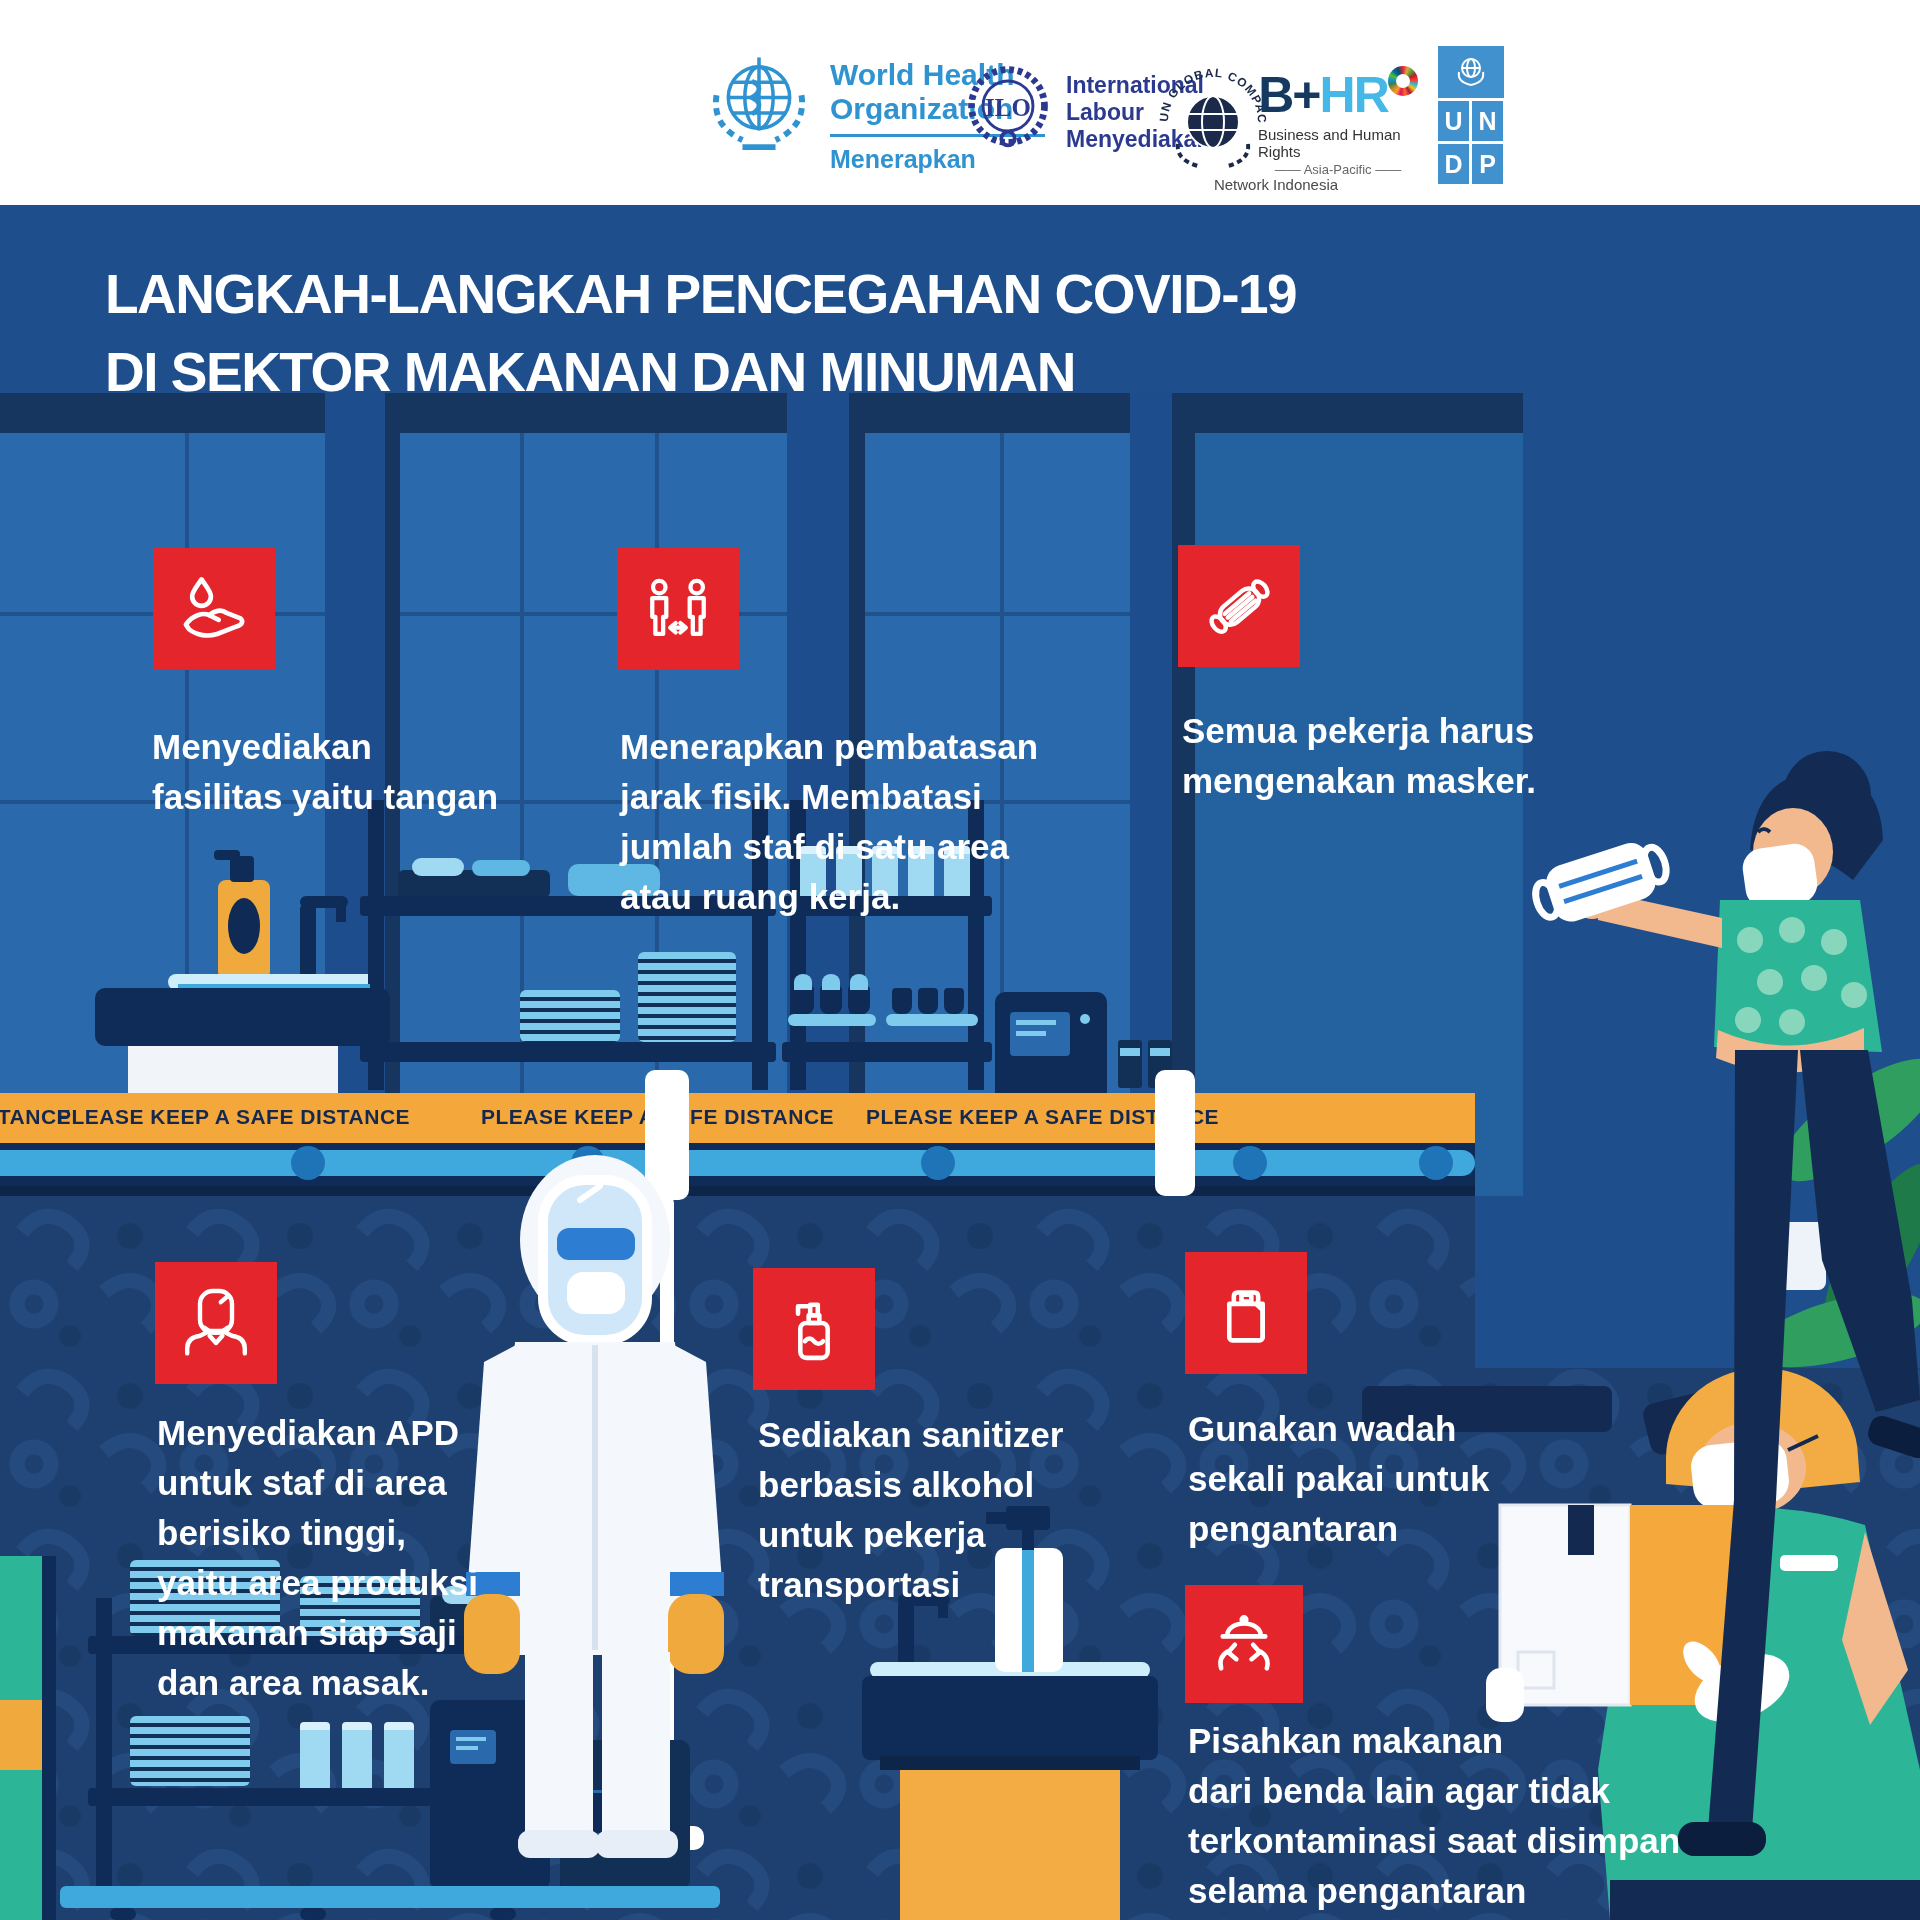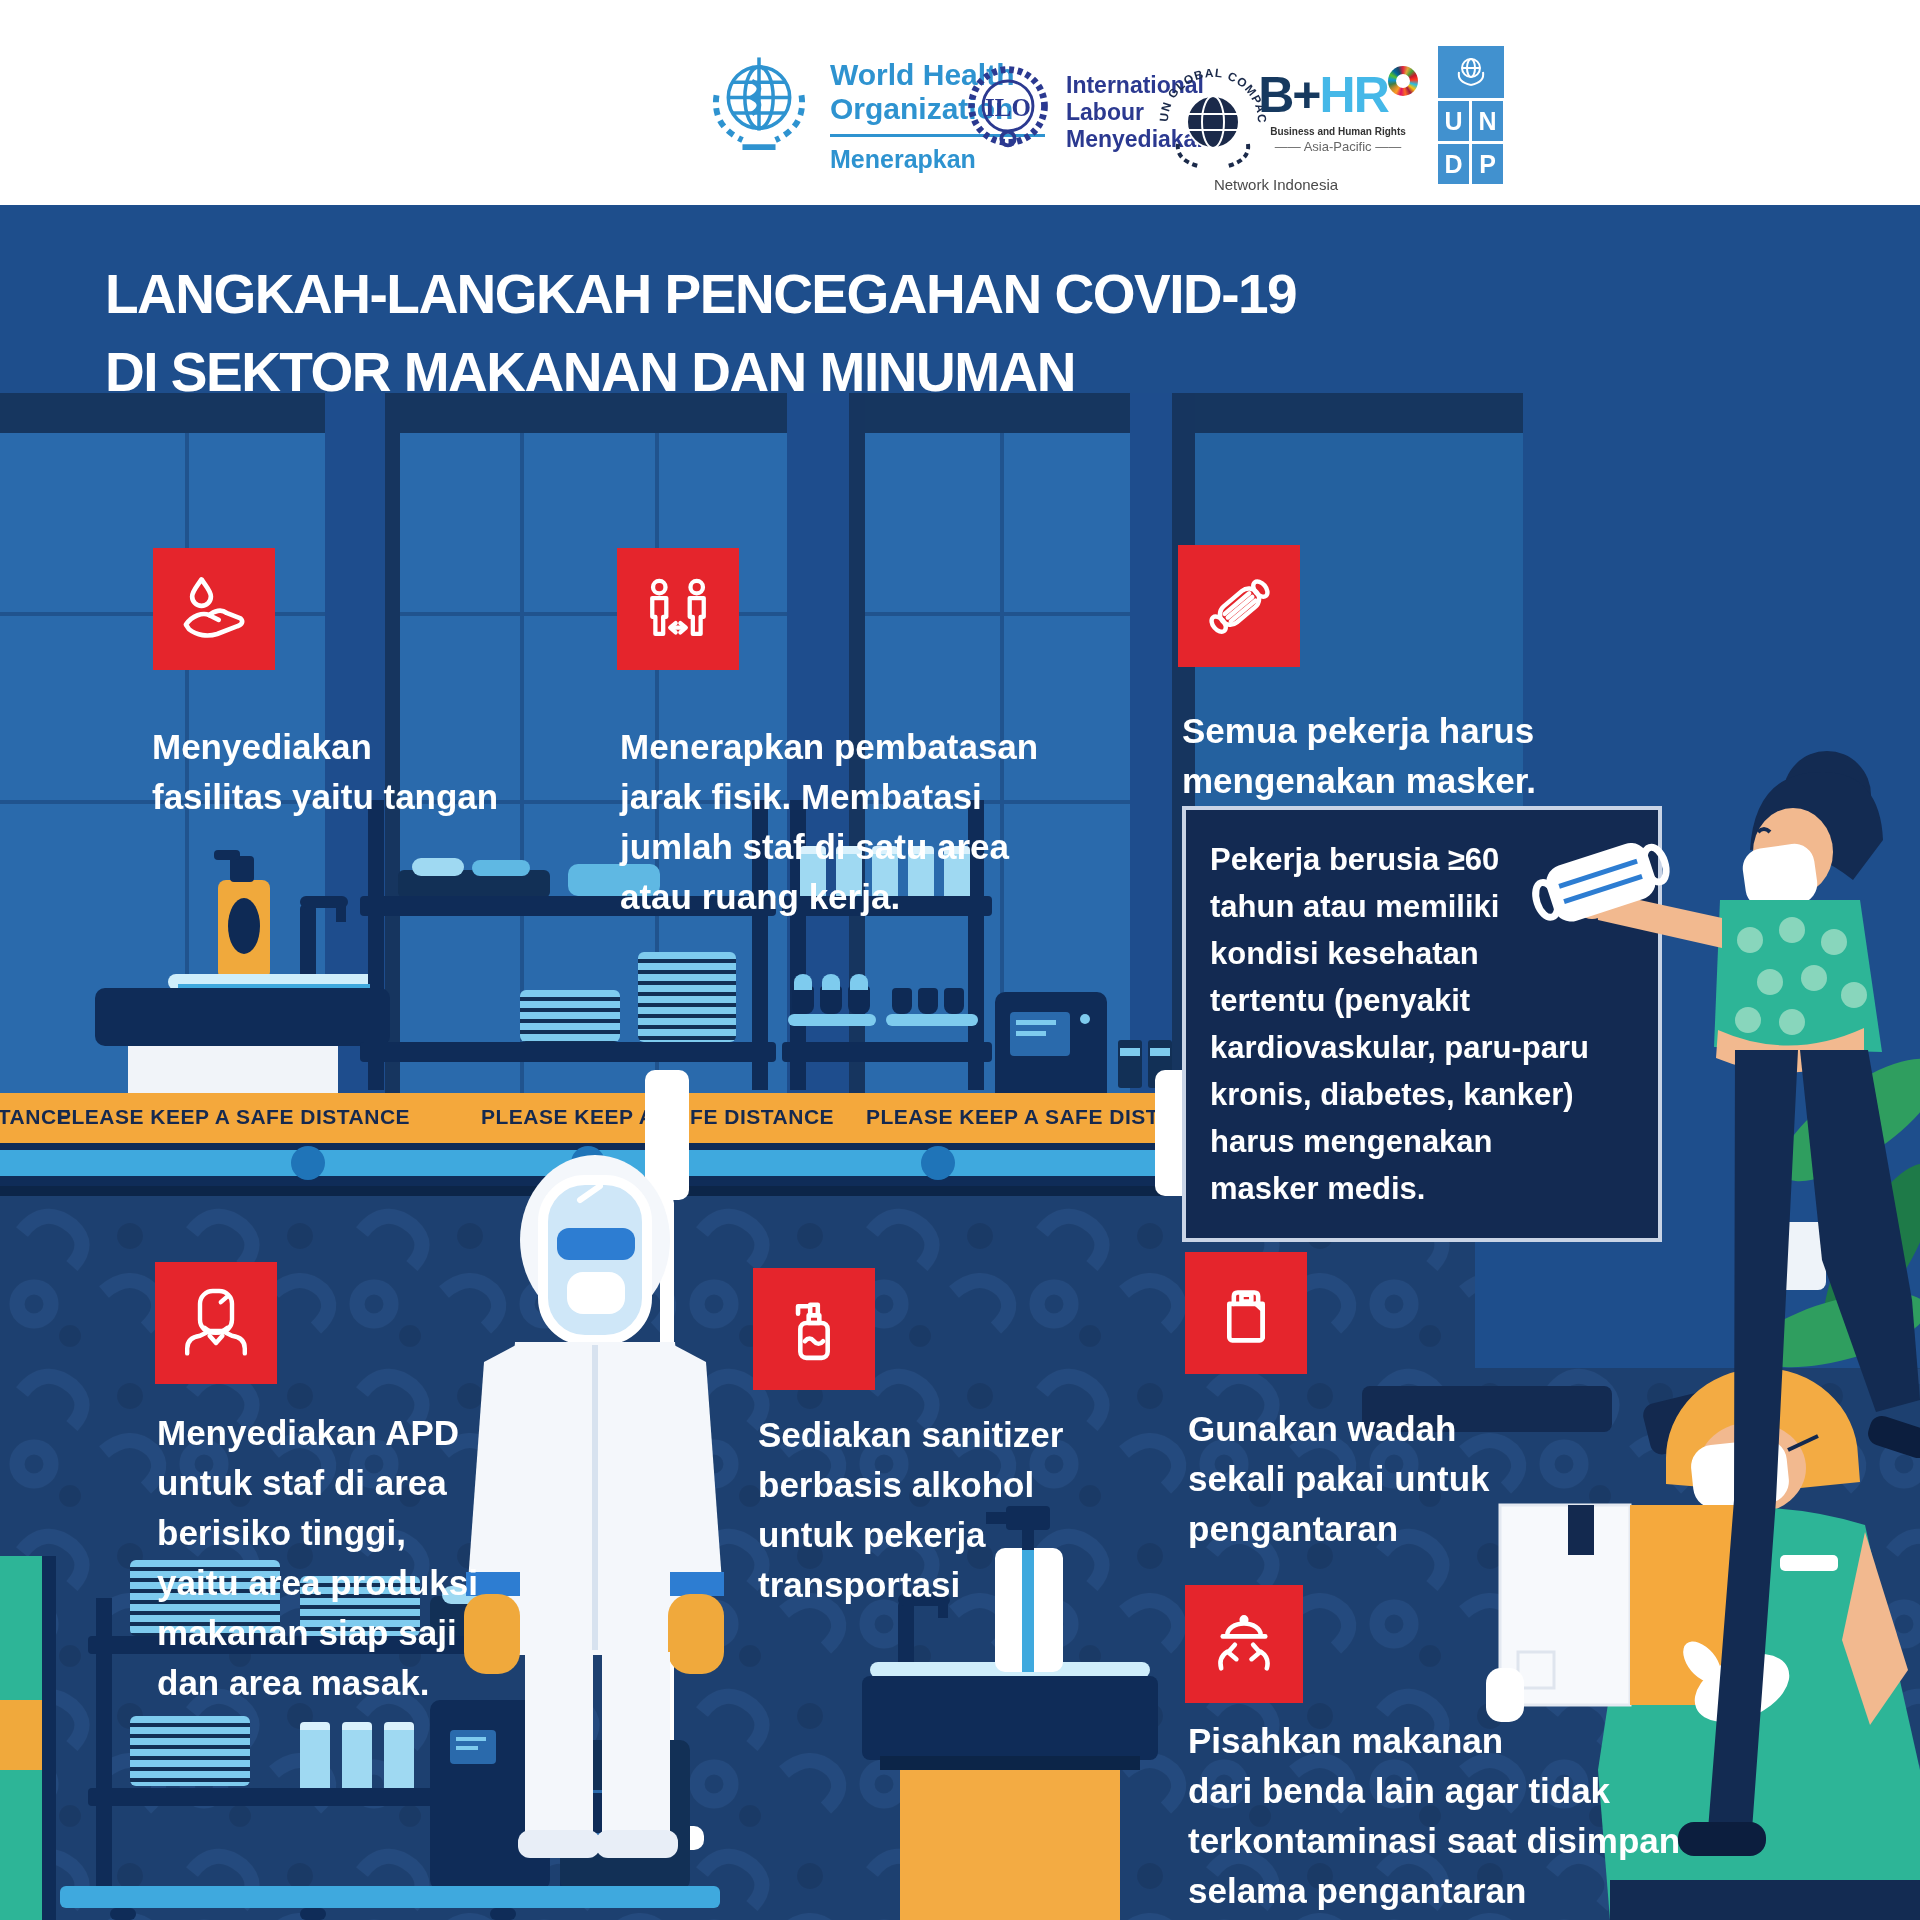--- a/index.html
+++ b/index.html
@@ -13,21 +13,21 @@
   .who-rule{width:215px;height:3px;background:#2e93d0;margin-top:8px;}
   .who-sub{color:#2e93d0;font-weight:700;font-size:25px;margin-top:8px;}
   .ilo-text{color:#2b3990;font-weight:700;font-size:23px;line-height:27px;}
   .ungc-sub{color:#4a4a4a;font-size:15px;width:150px;text-align:center;}
   .bhr-b{color:#16395f;font-weight:800;font-size:50px;letter-spacing:-2px;}
   .bhr-hr{color:#45b8e8;font-weight:800;font-size:50px;letter-spacing:-2px;}
   .sdg-wheel{width:30px;height:30px;border-radius:50%;
      background:conic-gradient(#e5243b,#dda63a,#4c9f38,#c5192d,#ff3a21,#26bde2,#fcc30b,#a21942,#fd6925,#dd1367,#fd9d24,#bf8b2e,#3f7e44,#0a97d9,#56c02b,#00689d,#19486a,#e5243b);
      position:relative;}
   .sdg-wheel::after{content:"";position:absolute;left:8px;top:8px;width:14px;height:14px;border-radius:50%;background:#fff;}
-  .bhr-l1{font-size:10px;color:#333;font-weight:700;margin-top:2px;}
+  .bhr-l1{font-size:15px;color:#333;font-weight:400;margin-top:2px;}
   .bhr-l2{font-size:13px;color:#666;margin-top:2px;text-align:center;}
   .undp-cell{background:#4191cf;color:#fff;font-weight:700;font-size:25px;
      display:flex;align-items:center;justify-content:center;}
   
   .title-line{color:#ffffff;font-weight:700;font-size:55px;letter-spacing:-1.5px;z-index:45;}
   
   .panel{background:#2a6aac;z-index:5;}
   .gridv{background:#20538e;width:4px;z-index:6;}
   .gridh{background:#20538e;height:4px;z-index:6;}
   .pillar{background:#1e4d8d;z-index:7;}
@@ -419,30 +419,20 @@
         <line x1="30" y1="52" x2="70" y2="52"></line>
         <line x1="30" y1="58" x2="70" y2="58"></line>
         <ellipse cx="16" cy="51" rx="7" ry="11"></ellipse>
         <ellipse cx="84" cy="51" rx="7" ry="11"></ellipse>
       </g>
     </svg>
   </div>
   <div class="abs step-text pre" style="left:1182px;top:706px;width:430px;">Semua pekerja harus
 mengenakan masker.</div>
 
-  <div id="note-box" class="abs">
-    <div class="note-text pre">Pekerja berusia ≥60
-tahun atau memiliki
-kondisi kesehatan
-tertentu (penyakit
-kardiovaskular, paru-paru
-kronis, diabetes, kanker)
-harus mengenakan
-masker medis.</div>
-  </div>
 
   <div class="abs ic" style="left:155px;top:1262px;width:122px;height:122px;">
     <svg width="80" height="80" viewBox="0 0 100 100">
       <g stroke="#fff" stroke-width="5.5" fill="none" stroke-linecap="round" stroke-linejoin="round">
         <rect x="30" y="10" width="40" height="52" rx="16"></rect>
         <path d="M36 56 q14 12 28 0"></path>
         <line x1="56" y1="24" x2="64" y2="17"></line>
         <path d="M14 88 v-6 q0 -14 16 -16 l12 -6 h16 l12 6 q16 2 16 16 v6"></path>
         <path d="M42 66 l8 9 8 -9"></path>
       </g>

